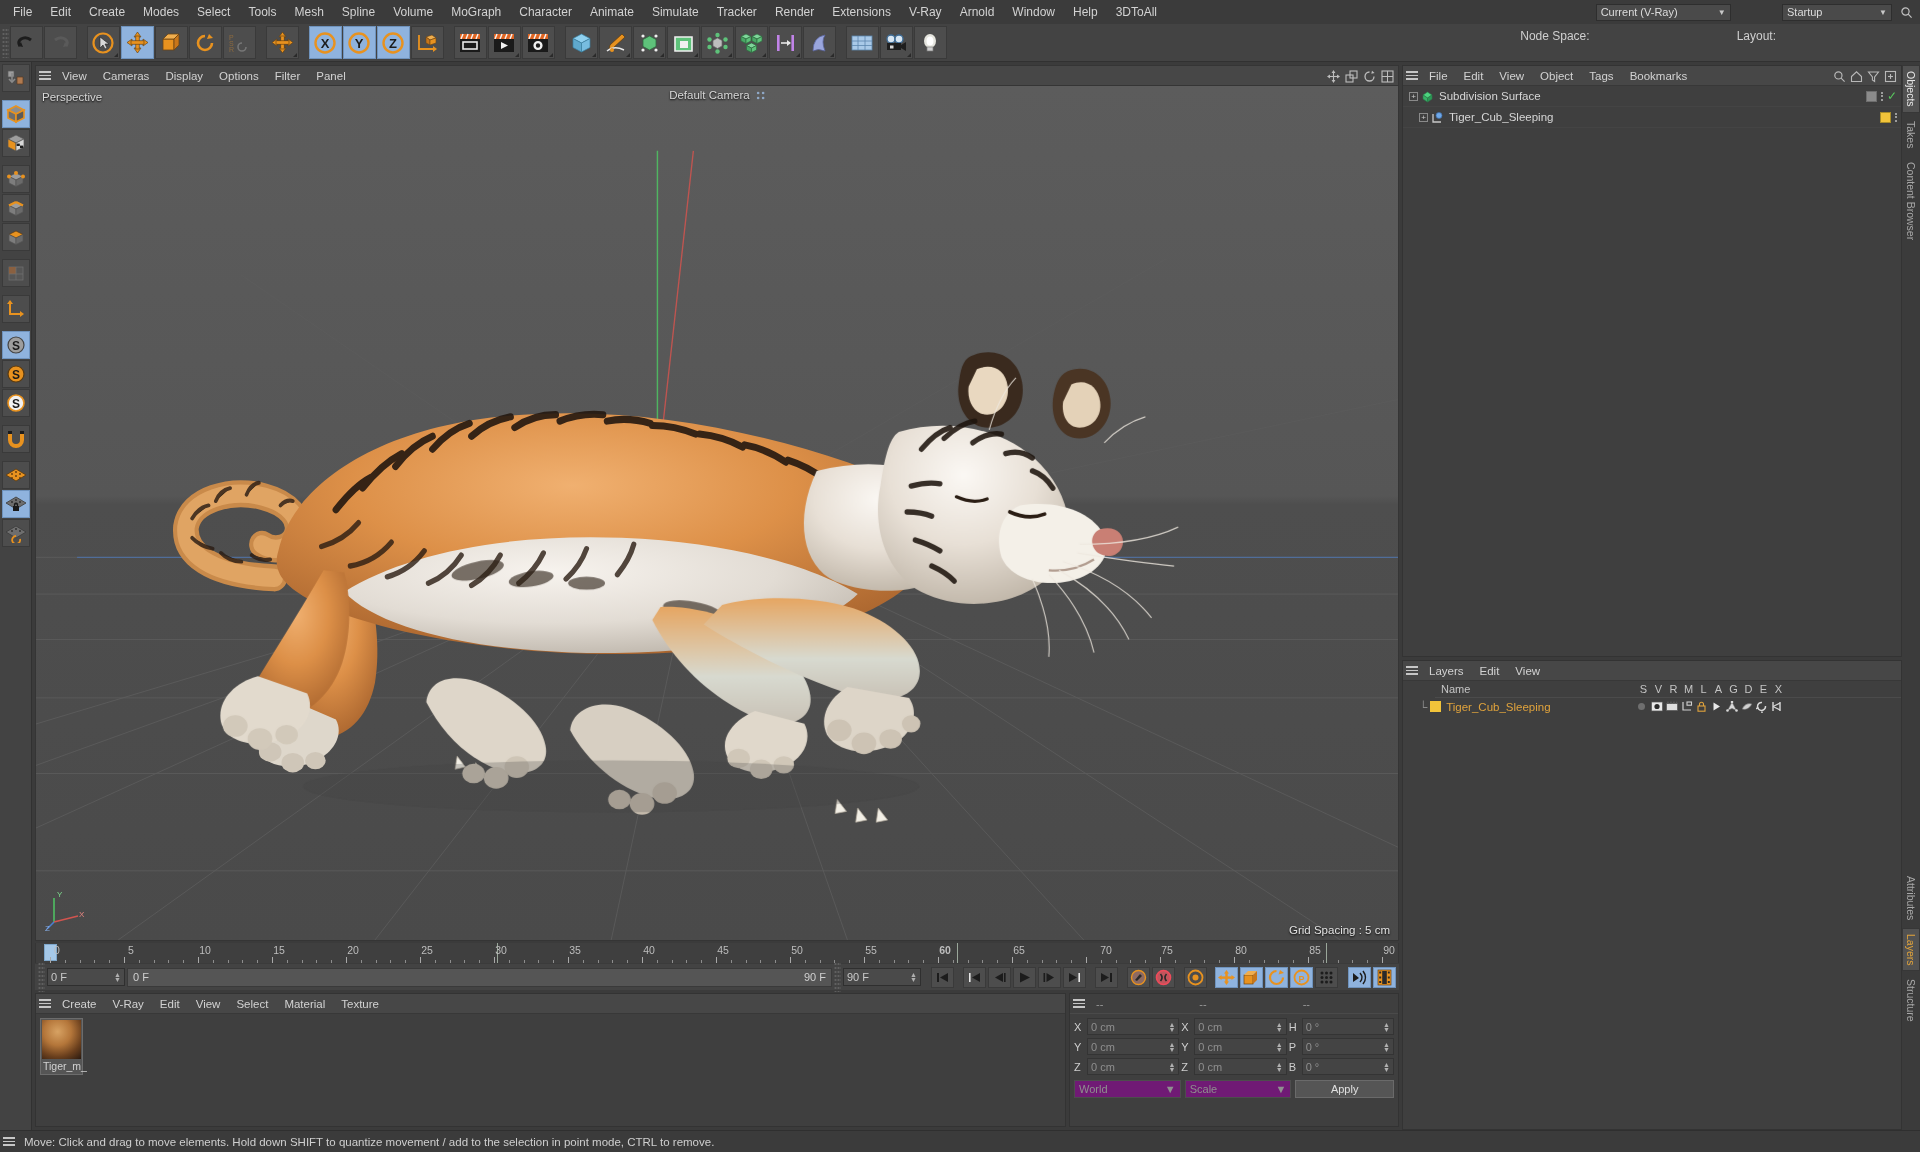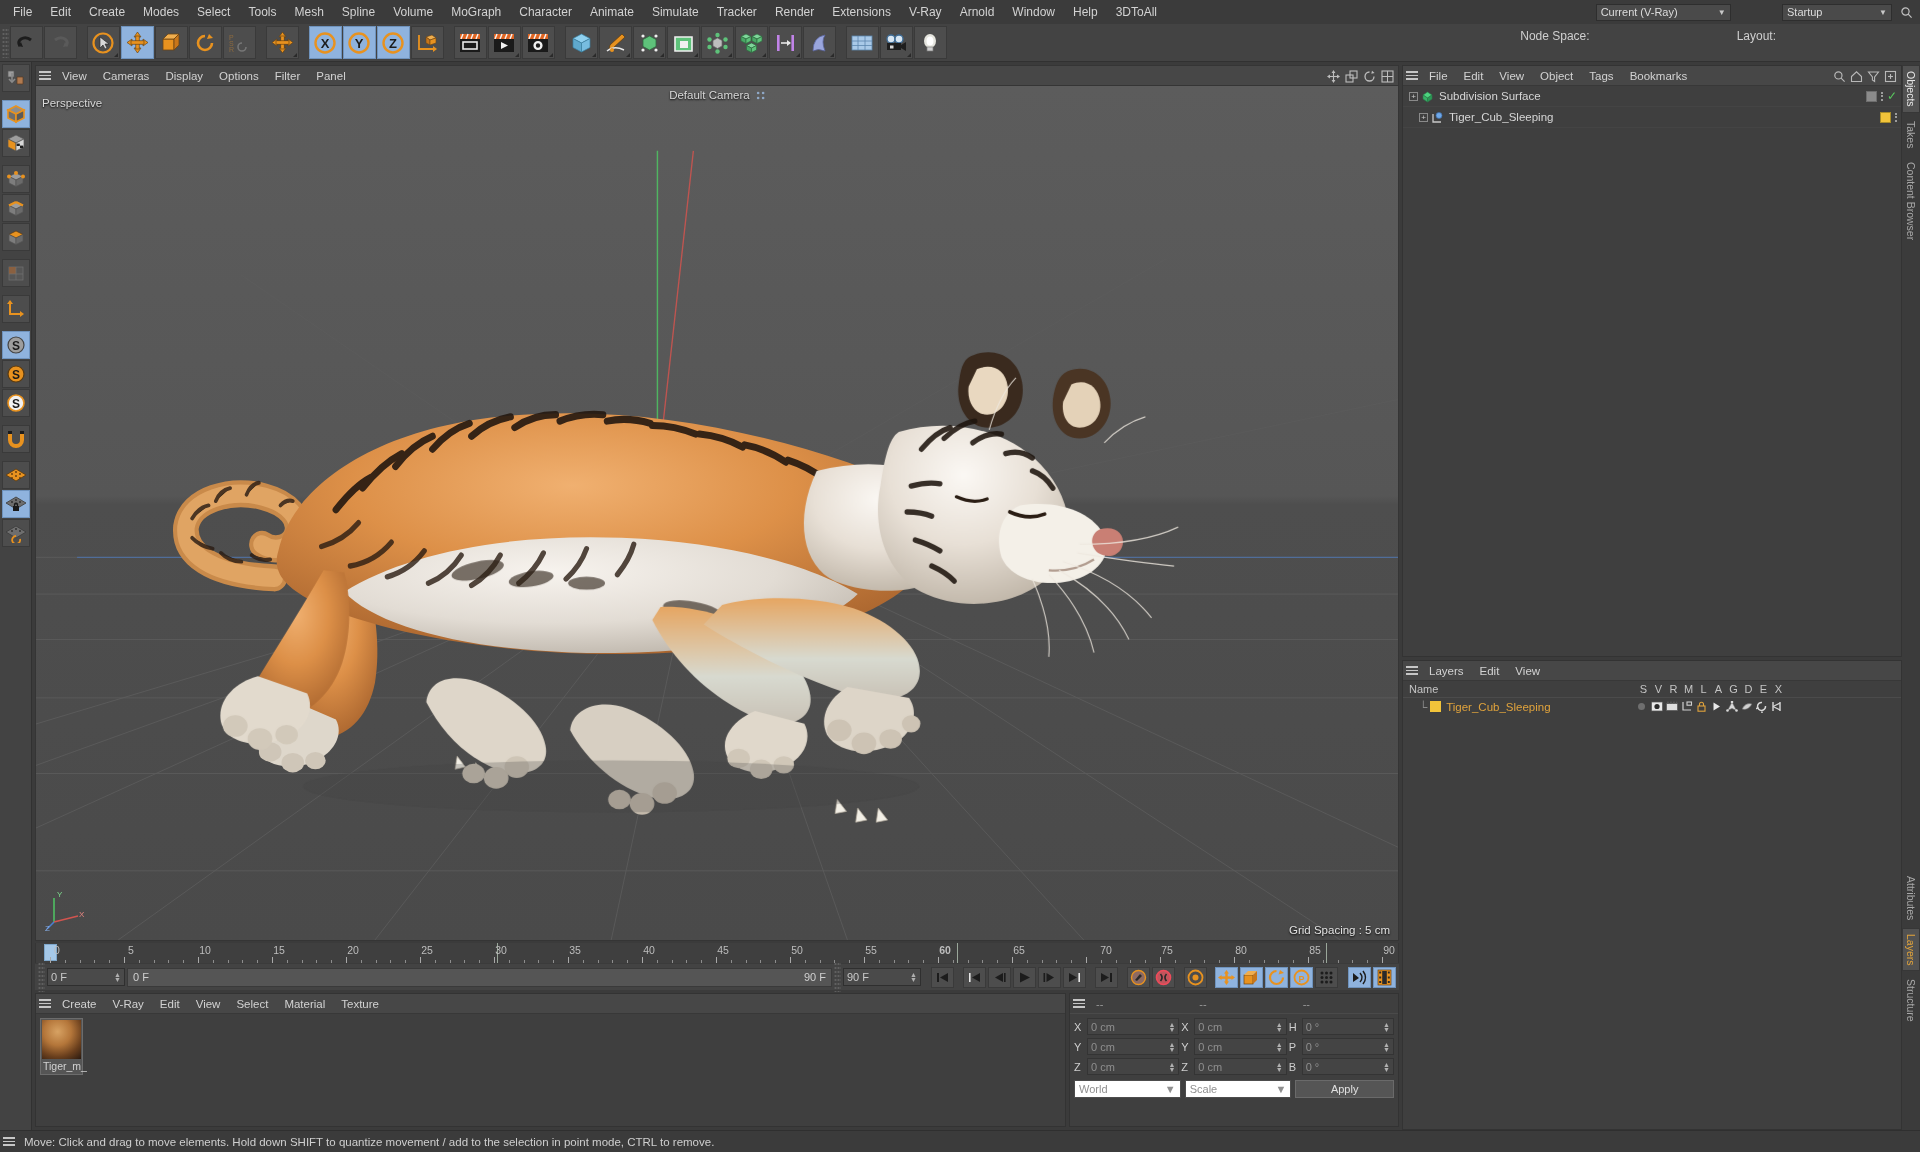--- a/index.html
+++ b/index.html
@@ -130,21 +130,21 @@
   .coord-panel { width: 330px; flex: 0 0 330px; background: #3f3f3f; border: 1px solid #333; display: flex; flex-direction: column; }
   .coord-head { height: 20px; display: flex; align-items: center; flex: 0 0 20px; border-bottom: 1px solid #4a4a4a; }
   .coord-head .dd { flex: 1 1 0; text-align: left; font-size: 11px; color: #9a9a9a; padding-left: 8px;}
   .coord-rows { padding: 4px 4px 0 4px; }
   .crow { display: flex; align-items: center; gap: 2px; margin-bottom: 3px; }
   .clabel { width: 11px; font-size: 11px; color: #cfcfcf; text-align: left; }
   .cfield { flex: 1 1 0; background: #444; border: 1px solid #343434; height: 17px;
             display: flex; align-items: center; justify-content: space-between; padding: 0 3px;
             font-size: 11px; color: #8f8f8f; }
   .crow-bottom { display: flex; align-items: center; gap: 4px; padding: 2px 4px 0 4px; }
-  .cselect { flex: 1 1 0; background: #ffffff; border: 1px solid #4d4d4d; height: 18px;
+  .cselect { flex: 1 1 0; background: #701a75; border: 1px solid #4d4d4d; height: 18px;
              display: flex; align-items: center; justify-content: space-between; padding: 0 4px;
              font-size: 11px; color: #8f8f8f; }
   .apply-btn { flex: 1 1 0; background: #555555; border: 1px solid #6a6a6a; height: 18px;
                display: flex; align-items: center; justify-content: center; font-size: 11px; color: #e0e0e0; }
 
   
   .right { width: 500px; flex: 0 0 500px; display: flex; flex-direction: column; background: #3b3b3b; }
   .obj-panel { flex: 1 1 auto; margin: 3px 0 0 0; background: #3f3f3f; border: 1px solid #333;
                display: flex; flex-direction: column; min-height: 0; }
   .obj-toolbar-right { position: absolute; right: 4px; top: 0; height: 20px; display: flex; align-items: center; gap: 4px; }
@@ -155,21 +155,21 @@
   .tree-plus { width: 9px; height: 9px; border: 1px solid #8a8a8a; color: #cfcfcf; font-size: 8px;
                line-height: 7px; text-align: center; margin-right: 3px; flex: 0 0 9px; }
   .row-tags { margin-left: auto; display: flex; align-items: center; gap: 4px; }
   .tag-sq { width: 11px; height: 11px; border: 1px solid #6e6e6e; }
   .dots3 { display: flex; flex-direction: column; gap: 1.5px; }
   .dots3 i { width: 2px; height: 2px; background: #bdbdbd; border-radius: 50%; display: block; }
 
   .lay-panel { height: 470px; flex: 0 0 470px; margin: 3px 0 0 0; background: #3f3f3f;
                border: 1px solid #333; display: flex; flex-direction: column; }
   .lay-cols { height: 17px; display: flex; align-items: center; font-size: 11px; color: #c4c4c4;
-              border-bottom: 1px solid #4b4b4b; flex: 0 0 17px; }
+              border-bottom: 1px solid #4b4b4b; flex: 0 0 17px; margin-left: 32px; }
   .lay-col { width: 15px; text-align: center; flex: 0 0 15px; }
   .lay-row { height: 17px; display: flex; align-items: center; font-size: 11.5px; color: #e0a33c; }
   .lay-swatch { width: 11px; height: 11px; background: #f2c43a; margin-right: 5px; flex: 0 0 11px; }
 
   
   .vtabs { width: 18px; flex: 0 0 18px; background: #3b3b3b; display: flex; flex-direction: column;
            align-items: center; padding-top: 3px; }
   .vtab { writing-mode: vertical-rl; font-size: 10.5px; color: #a8a8a8; padding: 5px 2px;
           white-space: nowrap; background: #454545; border: 1px solid #373737; margin-bottom: 2px; }
   .vtab.active { color: #e6e6e6; background: #525252; }
@@ -904,21 +904,21 @@
 
           <svg width="46" height="46" style="position:absolute;left:8px;bottom:8px" viewBox="0 0 46 46">
             <line x1="10" y1="36" x2="10" y2="12" stroke="#4fbf62" stroke-width="1.6"></line>
             <line x1="10" y1="36" x2="34" y2="30" stroke="#d2544f" stroke-width="1.6"></line>
             <line x1="10" y1="36" x2="3" y2="43" stroke="#4a7fd0" stroke-width="1.6"></line>
             <text x="13" y="11" font-size="8" fill="#7fdb8e" font-family="Liberation Sans">Y</text>
             <text x="35" y="31" font-size="8" fill="#e48580" font-family="Liberation Sans">X</text>
             <text x="1" y="45" font-size="8" fill="#87aee6" font-family="Liberation Sans">Z</text>
           </svg>
 
-          <div class="vp-label" style="left:6px; top:11px">Perspective</div>
+          <div class="vp-label" style="left:6px; top:5px">Perspective</div>
           <div class="vp-label" style="left:50%; top:3px; transform:translateX(-50%)">
             <span>Default Camera</span>
             <span style="display:inline-block;vertical-align:middle;margin-left:3px">
               <svg width="9" height="9" viewBox="0 0 9 9">
                   <g fill="#8fa8c6">
                     <circle cx="2" cy="2" r="1.3"></circle>
                     <circle cx="7" cy="2" r="1.3"></circle>
                     <circle cx="2" cy="7" r="1.3"></circle>
                     <circle cx="7" cy="7" r="1.3"></circle>
                   </g>

